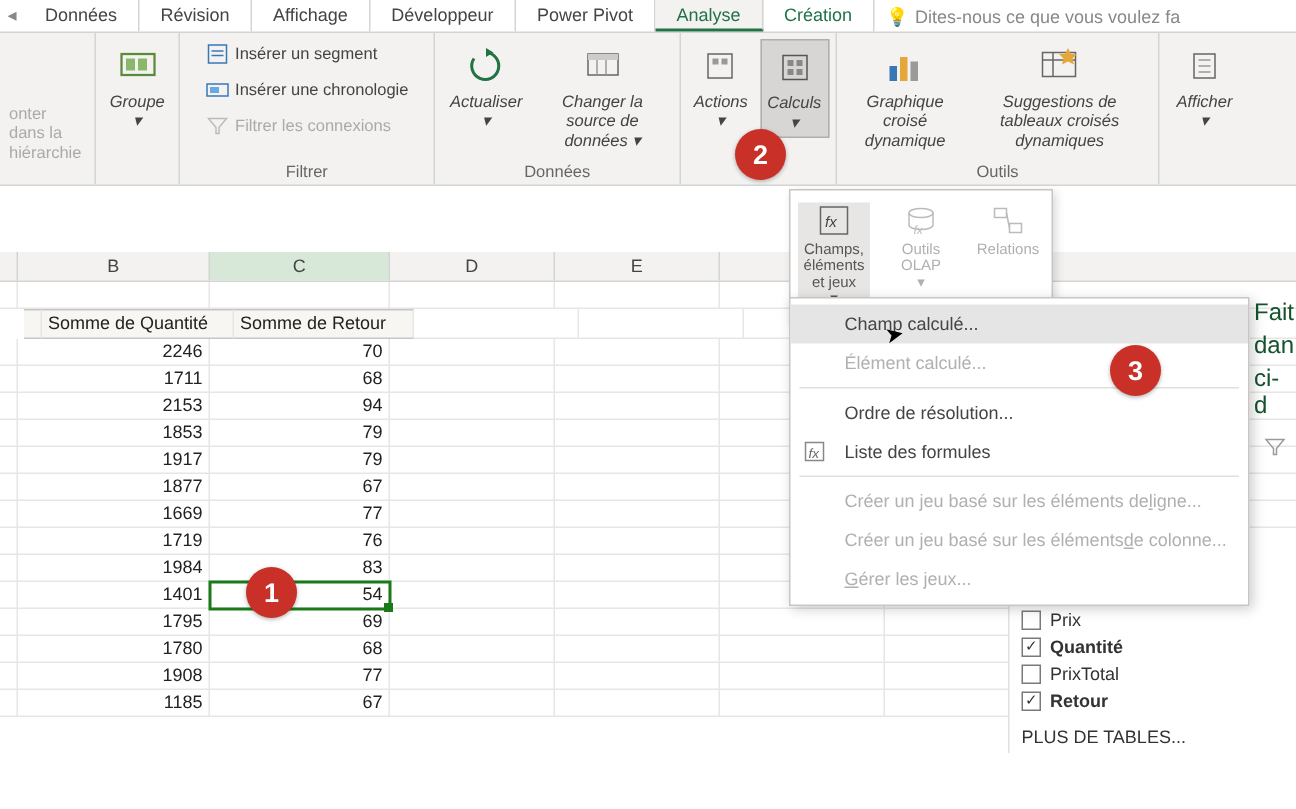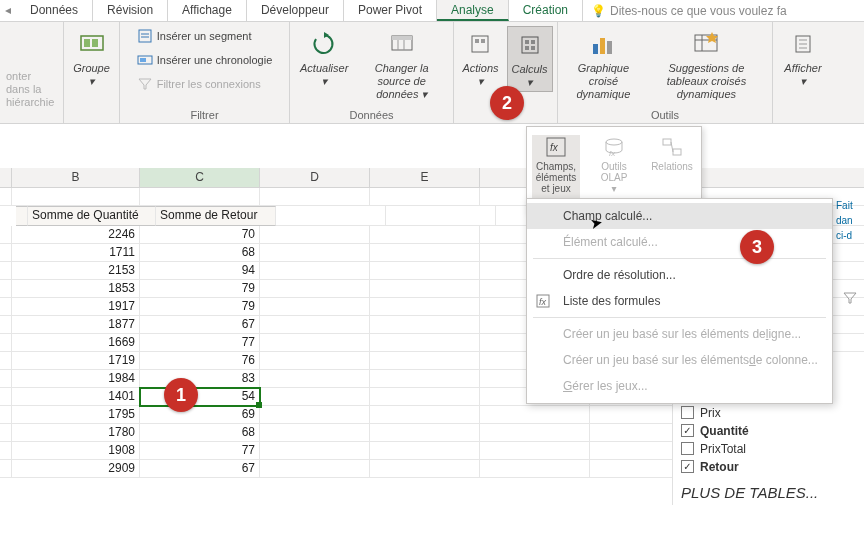--- a/index.html
+++ b/index.html
@@ -56,26 +56,26 @@
 .grow { display: flex; height: 18px; }
 .cell { border-right: 1px solid #e6e6e6; border-bottom: 1px solid #e6e6e6; padding: 1px 4px 0 4px; font-size: 12px; color: #222; }
 .cell.hdr { background: #f8f6f3; color: #222; border-top: 1px solid #c6c6c6; border-bottom: 1px solid #c6c6c6; }
 .cell.r { text-align: right; }
 .cell.row-edge { border-right: none; }
 .active-cell { outline: 2px solid #1a7a1a; outline-offset: -1px; position: relative; }
 .active-cell::after { content: ""; position: absolute; right: -3px; bottom: -3px; width: 6px; height: 6px; background: #1a7a1a; }
 
 
 .right-panel { position: absolute; right: 0; top: 364px; width: 192px; background: #fff; border-left: 1px solid #e0e0e0; padding: 4px 8px; z-index: 5; }
-.fld { display: flex; gap: 6px; padding: 2px 0; font-size: 12px; }
+.fld { display: flex; align-items: center; gap: 6px; padding: 2px 0; font-size: 12px; }
 .chk { width: 13px; height: 13px; border: 1px solid #7a7a7a; display: flex; align-items: center; justify-content: center; font-size: 10px; color: #333; }
 .fld.bold .t { font-weight: 600; }
-.more-tables { padding: 8px 0 0 0; font-size: 15px; color: #333; font-style: italic; }
+.more-tables { padding: 8px 0 0 0; font-size: 12px; color: #333; }
 .right-top { position: absolute; right: 0; top: 198px; width: 32px; z-index: 2; }
-.right-top .line { font-size: 10px; color: #0369a1; padding: 2px 4px; }
+.right-top .line { font-size: 16px; color: #14532d; padding: 2px 4px; }
 .filter-ic { position: absolute; right: 6px; top: 290px; color: #9a9a9a; z-index: 2; }
 .add-btn { position: absolute; right: 6px; top: 404px; width: 22px; height: 20px; border: 1px solid #c0c0c0; background: #f8f6f3; display: flex; align-items: center; justify-content: center; font-size: 11px; color: #555; }
 
 svg { display: block; }
 </style>
 </head>
 <body>
 
 <div class="tab-bar">
   <div class="arrow-left">◂</div>
@@ -471,21 +471,21 @@
         <div class="cell" style="width:12px;"></div>
         <div class="cell r" style="width:128px;">1908</div>
         <div class="cell r" style="width:120px;">77</div>
         <div class="cell" style="width:110px;"></div>
         <div class="cell" style="width:110px;"></div>
         <div class="cell" style="width:110px;"></div>
         <div class="cell row-edge" style="flex:1;"></div>
       </div>
       <div class="grow">
         <div class="cell" style="width:12px;"></div>
-        <div class="cell r" style="width:128px;">2909</div>
+        <div class="cell r" style="width:128px;">1185</div>
         <div class="cell r" style="width:120px;">67</div>
         <div class="cell" style="width:110px;"></div>
         <div class="cell" style="width:110px;"></div>
         <div class="cell" style="width:110px;"></div>
         <div class="cell row-edge" style="flex:1;"></div>
       </div>
     </div>
 </div>
 
 <div class="right-top">

